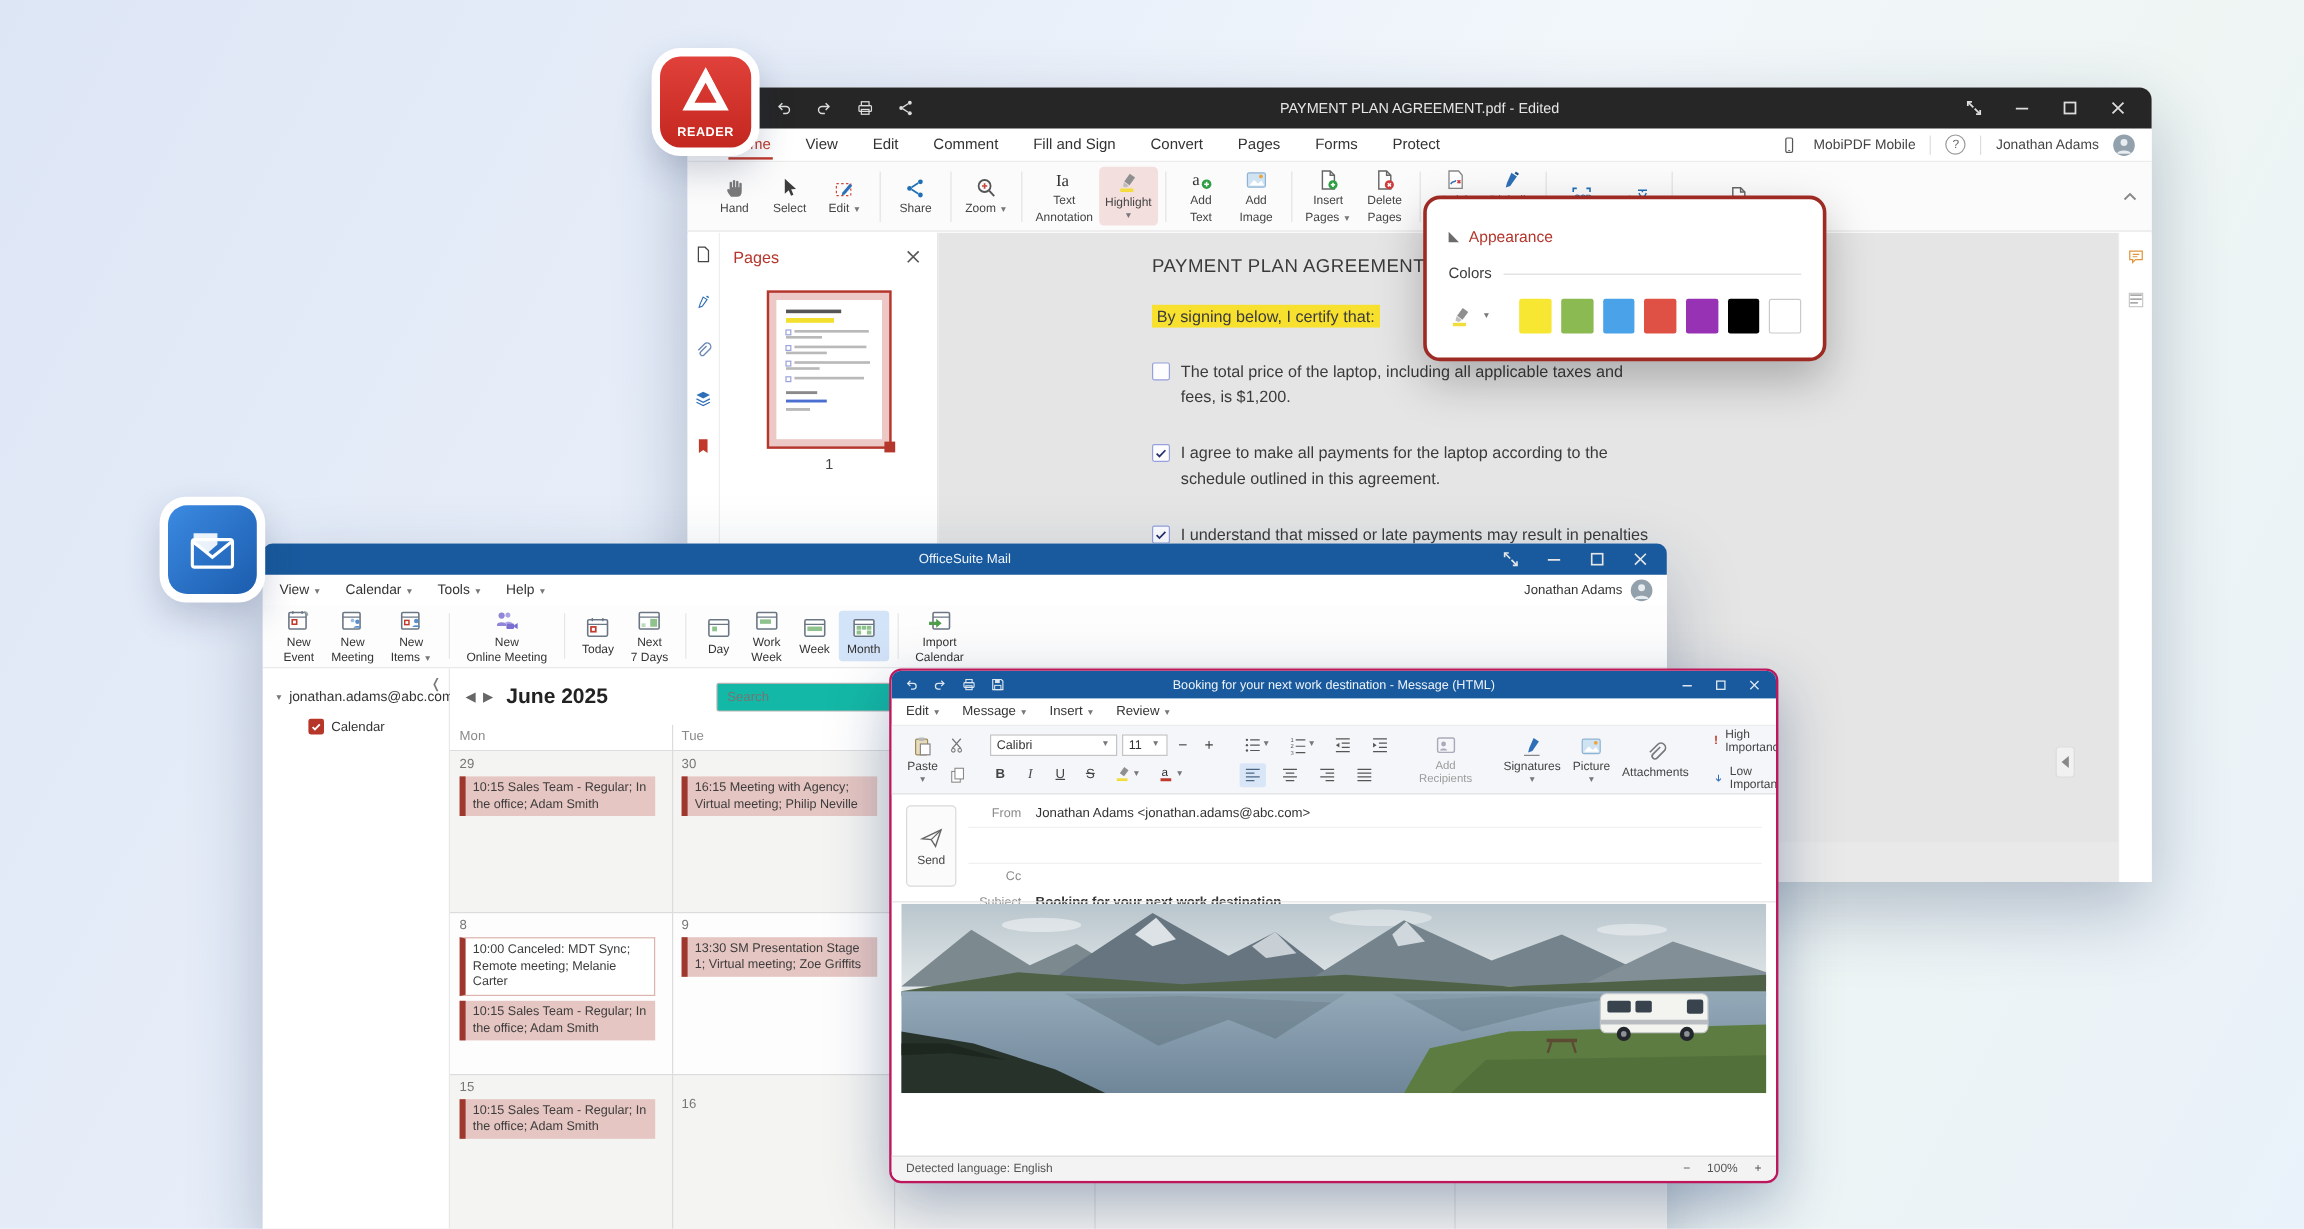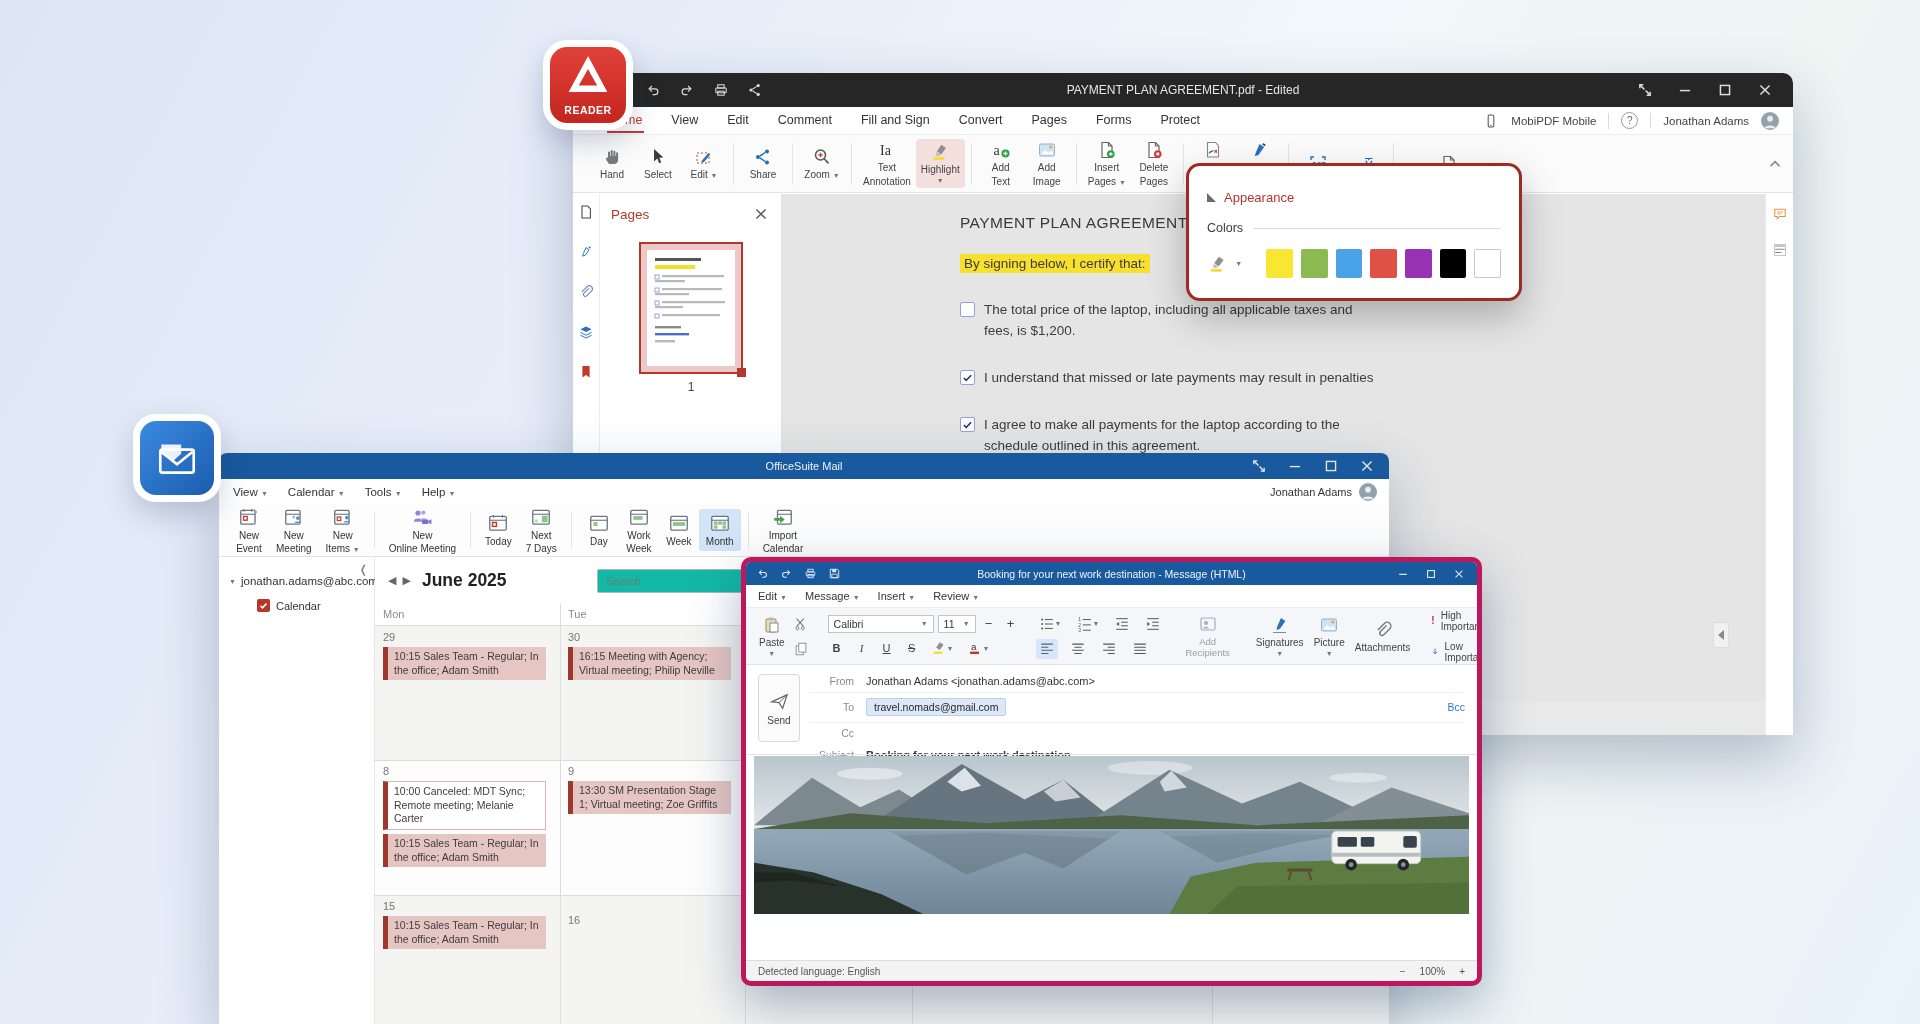--- a/index.html
+++ b/index.html
@@ -84,21 +84,21 @@
   .grow { position:absolute; left:0; right:0; }
   .grow.shade { background:#f4f4f2; }
   .gline-v { position:absolute; top:-22px; bottom:0; width:1px; background:#dcdcdc; }
   .gline-h { position:absolute; left:0; right:0; height:1px; background:#dcdcdc; }
   .cell { position:absolute; width:185px; padding:5px 8px; }
   .cellnum { font-size:11px; color:#777; }
   .ev { margin-top:4px; margin-right:6px; background:#e6c6c2; border-left:5px solid #9e382e; padding:3px 6px; font-size:10.5px; line-height:1.3; color:#3d3d3d; }
   .ev.canceled { background:#fff; border:1px solid #ddb3ad; border-left:5px solid #9e382e; }
 
   
-  #compose { left:741px; top:557px; width:741px; height:429px; background:#fff; border:5px solid #be185d; border-radius:10px; z-index:40; overflow:hidden; box-shadow:0 18px 50px rgba(20,50,100,.35); }
+  #compose { left:741px; top:557px; width:741px; height:429px; background:#fff; border:2px solid #be185d; border-radius:10px; z-index:40; overflow:hidden; box-shadow:0 18px 50px rgba(20,50,100,.35); }
   .cmp-titlebar { height:23px; background:#185a9d; display:flex; align-items:center; position:relative; color:#eef3f9; }
   .cmp-qat { display:flex; gap:11px; margin-left:10px; align-items:center; }
   .cmp-title { position:absolute; left:0; right:0; text-align:center; font-size:10.5px; }
   .cmp-menubar { height:23px; display:flex; align-items:center; gap:18px; padding-left:12px; font-size:11px; color:#333; border-bottom:1px solid #ececec; }
   .cmp-toolbar { height:57px; background:#f4f6f9; border-bottom:1px solid #e2e2e2; display:flex; align-items:center; padding-left:8px; }
   .csep { width:1px; height:44px; background:#e0e0e0; margin:0 8px; }
   .cbtn { display:flex; align-items:center; justify-content:center; padding:2px 3px; border-radius:2px; color:#444; font-size:11px; min-width:18px; }
   .cbtn.sel { background:#d9e6f7; }
   .stack2 { display:flex; flex-direction:column; gap:5px; }
   .fbox { background:#fff; border:1px solid #c4c4c4; font-size:10.5px; color:#333; display:flex; align-items:center; padding:1px 5px; gap:4px; height:18px; }
@@ -444,29 +444,29 @@
         <div class="doc-item">
           <span class="cb"></span>
           <span><span>The total price of the laptop, including all applicable taxes and</span><br><span>fees, is $1,200.</span></span>
         </div>
         <div class="doc-item">
           <span class="cb">
               <svg width="11" height="11" viewBox="0 0 12 12">
                 <path d="M2 6.5l2.6 2.6L10 3.5" fill="none" stroke="#25336e" stroke-width="1.6"></path>
               </svg>
             </span>
-          <span><span>I understand that missed or late payments may result in penalties</span></span>
+          <span><span>I agree to make all payments for the laptop according to the</span><br><span>schedule outlined in this agreement.</span></span>
         </div>
         <div class="doc-item">
           <span class="cb">
               <svg width="11" height="11" viewBox="0 0 12 12">
                 <path d="M2 6.5l2.6 2.6L10 3.5" fill="none" stroke="#25336e" stroke-width="1.6"></path>
               </svg>
             </span>
-          <span><span>I agree to make all payments for the laptop according to the</span><br><span>schedule outlined in this agreement.</span></span>
+          <span><span>I understand that missed or late payments may result in penalties</span></span>
         </div>
       </div>
       <div class="panel-expander">
           <span class="tri-left"></span>
         </div>
     </div>
 
     <div class="pdf-scrollstrip">
       <span>
           <svg class="icon16" viewBox="0 0 20 20">
@@ -971,25 +971,20 @@
           <path d="M3 12L20 4l-5 15-4-6.2z" fill="none" stroke="#666" stroke-width="1.3"></path>
           <path d="M11 12.8L20 4" stroke="#666" stroke-width="1.1"></path>
         </svg>
       <span>Send</span>
     </div>
     <div class="frow" style="top:6px;height:18px;">
       <span class="flabel">From</span>
       <span class="fval">Jonathan Adams &lt;jonathan.adams@abc.com&gt;</span>
     </div>
     <div class="fline" style="top:26px;"></div>
-    <div class="frow" style="top:30px;height:22px;">
-      <span class="flabel">To</span>
-      <span class="chip">travel.nomads@gmail.com</span>
-      <span class="bcc">Bcc</span>
-    </div>
     <div class="fline" style="top:56px;"></div>
     <div class="frow" style="top:58px;height:18px;">
       <span class="flabel">Cc</span>
       <span class="fval"></span>
     </div>
     <div class="frow" style="top:80px;height:18px;">
       <span class="flabel">Subject</span>
       <span class="fval" style="font-weight:600;">Booking for your next work destination</span>
     </div>
 

